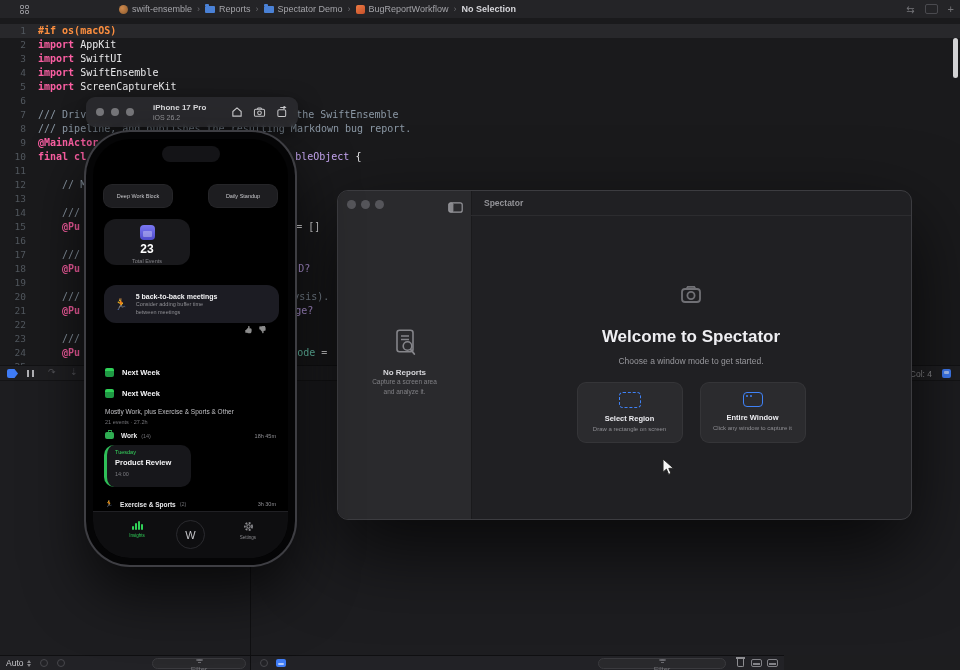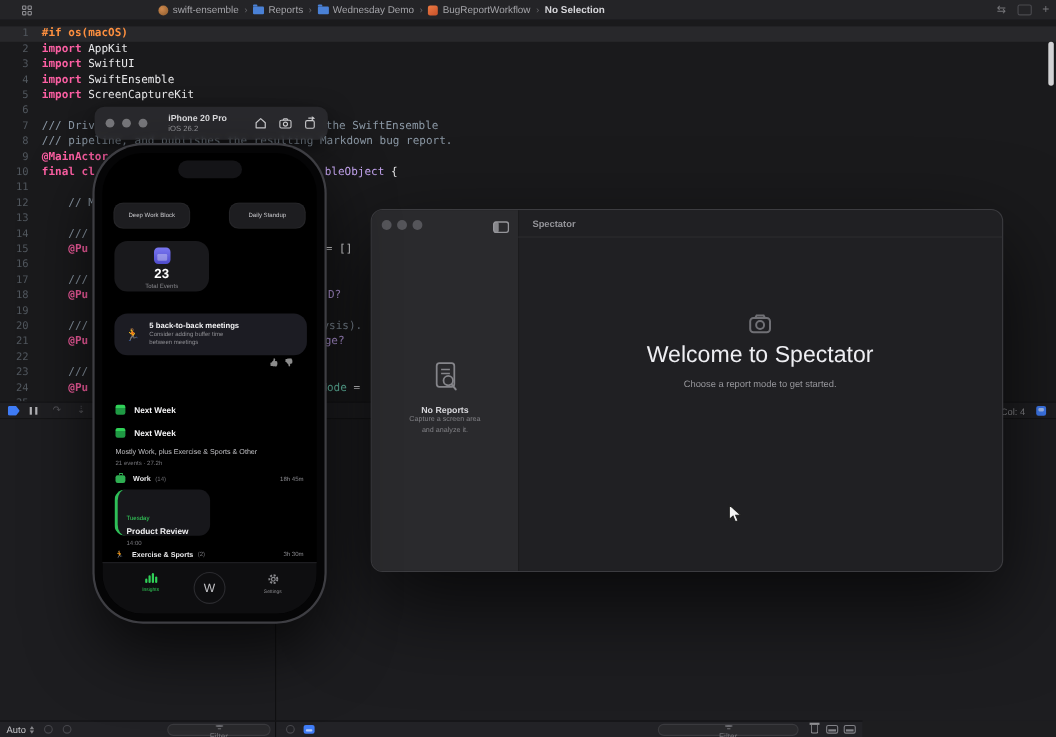--- a/index.html
+++ b/index.html
@@ -5,21 +5,21 @@
   html,body{margin:0;padding:0;background:#0c0c0e;}
   #stage{position:relative;width:960px;height:670px;overflow:hidden;
          background:#1d1d1f;font-family:"Liberation Sans",sans-serif;
          -webkit-font-smoothing:antialiased;}
   .abs{position:absolute;}
 
   
   #tabbar{left:0;top:0;width:960px;height:18px;background:#242427;border-bottom:1px solid #121214;}
   #grid-icon{left:20px;top:5px;width:9px;height:9px;display:grid;grid-template-columns:4px 4px;gap:1px;}
   #grid-icon span{width:4px;height:4px;border:1px solid #8d8d92;border-radius:1px;box-sizing:border-box;}
-  #breadcrumb{left:144px;top:0;height:18px;display:flex;align-items:center;gap:5px;font-size:9px;color:#a4a4a9;text-align:center;}
+  #breadcrumb{left:119px;top:0;height:18px;display:flex;align-items:center;gap:5px;font-size:9px;color:#a4a4a9;text-align:center;}
   .crumb{display:flex;align-items:center;gap:4px;cursor:default;}
   .crumb-label{white-space:nowrap;}
   .crumb.last .crumb-label{color:#d6d6da;font-weight:bold;}
   .crumb-sep{color:#68686d;font-size:9px;}
   .ci{display:inline-block;}
   .ci.pkg{width:9px;height:9px;border-radius:50%;background:radial-gradient(circle at 35% 35%,#d08a4e,#8a5a2d);}
   .ci.folder{width:10px;height:7px;background:#4a81d6;border-radius:1px;position:relative;}
   .ci.folder::before{content:"";position:absolute;left:0;top:-2px;width:4px;height:2px;background:#4a81d6;border-radius:1px 1px 0 0;}
   .ci.swift{width:9px;height:9px;border-radius:2px;background:linear-gradient(145deg,#ee7b43,#c6502a);}
   #tab-right-icons{right:6px;top:0;height:18px;display:flex;align-items:center;gap:10px;color:#747478;}
@@ -115,21 +115,21 @@
   #ph-meta{position:absolute;left:12px;top:280px;font-size:5.5px;color:#75757a;}
   .cat-row{position:absolute;left:12px;right:12px;display:flex;align-items:center;}
   #work-row{top:293px;} #ex-row{top:361px;}
   .briefcase{width:9px;height:7px;border-radius:2px;background:#2fae52;position:relative;}
   .briefcase::before{content:"";position:absolute;left:2.5px;top:-2px;width:4px;height:2px;border:1px solid #2fae52;border-bottom:none;border-radius:1px;box-sizing:border-box;}
   .cat-label{margin-left:7px;font-size:6.5px;font-weight:bold;color:#e8e8ea;}
   .cat-count{margin-left:4px;font-size:5.5px;color:#6e6e73;}
   .cat-dur{margin-left:auto;font-size:5.5px;color:#8e8e93;}
   #ex-emoji{font-size:6.5px;}
   .event-card{position:absolute;top:306px;width:87px;height:42px;border-radius:10px;background:#17171b;
-    border-left:3px solid #2fbf58;box-sizing:border-box;padding:24px 0 0 8px;}
+    border-left:3px solid #2fbf58;box-sizing:border-box;padding:4px 0 0 8px;}
   #event1{left:11px;} #event2{left:103px;}
   .ev-day{font-size:5.5px;color:#35d65e;}
   .ev-title{font-size:7.5px;font-weight:600;color:#f2f2f4;margin-top:3px;}
   .ev-time{font-size:5.5px;color:#7b7b80;margin-top:4px;}
   #ph-tabbar{position:absolute;left:0;right:0;top:372px;bottom:0;background:#0e0e10;border-top:1px solid #202024;}
   .ph-tab{position:absolute;top:9px;display:flex;flex-direction:column;align-items:center;gap:3px;}
   #tab-insights{left:26px;width:36px;}
   #tab-settings{right:22px;width:36px;}
   .bars{display:flex;align-items:flex-end;gap:1px;height:9px;}
   .bars i{display:block;width:2px;background:#30d158;border-radius:1px;}
@@ -145,21 +145,21 @@
   #sp-traffic{position:absolute;left:9px;top:9px;display:flex;gap:5px;}
   .sp-dot{width:9px;height:9px;border-radius:50%;background:#55555a;}
   #sp-toggle{position:absolute;right:8px;top:8px;}
   #sp-empty{position:absolute;left:0;top:138px;width:100%;display:flex;flex-direction:column;align-items:center;text-align:center;}
   #sp-empty-title{margin-top:11px;font-size:8px;font-weight:bold;color:#d6d6da;}
   .sp-empty-line{font-size:6.5px;color:#808085;line-height:9.5px;}
   #sp-empty .sp-empty-line:first-of-type{margin-top:8px;}
   #sp-title{position:absolute;left:146px;top:7px;font-size:8.5px;font-weight:700;color:#939398;}
   #sp-hairline{position:absolute;left:133px;right:0;top:24px;height:1px;background:#2c2c2f;}
   #sp-center{position:absolute;left:133px;right:0;top:24px;bottom:0;display:flex;flex-direction:column;align-items:center;padding-top:64px;box-sizing:border-box;}
-  #sp-welcome-title{font-size:21px;font-weight:normal;color:#eeeef2;}
+  #sp-welcome-title{margin-top:16px;font-size:17px;font-weight:bold;color:#eeeef2;}
   #sp-welcome-sub{margin-top:9px;font-size:8.5px;color:#97979c;}
   #sp-btn-row{margin-top:16px;display:flex;gap:17px;}
   .cap-btn{width:106px;height:61px;border-radius:9px;background:#2b2b2e;border:1px solid rgba(255,255,255,.05);
     display:flex;flex-direction:column;align-items:center;padding-top:9px;box-sizing:border-box;cursor:pointer;}
   .cap-icon-region{width:22px;height:16px;border:1.5px dashed #3f82f7;border-radius:4px;box-sizing:border-box;}
   .cap-icon-window{width:20px;height:15px;border:1.5px solid #3f82f7;border-radius:4px;box-sizing:border-box;position:relative;}
   .cap-icon-window::after{content:"";position:absolute;left:2px;top:2px;width:2px;height:2px;border-radius:50%;background:#3f82f7;box-shadow:4px 0 0 #3f82f7;}
   .cap-title{margin-top:6px;font-size:7.5px;font-weight:bold;color:#ececf0;}
   .cap-sub{margin-top:3px;font-size:6px;color:#8e8e93;}
 
@@ -183,21 +183,21 @@
           <span class="crumb-label">swift-ensemble</span>
         </span>
         <span class="crumb-sep">›</span>
         <span class="crumb">
           <span class="ci folder"></span>
           <span class="crumb-label">Reports</span>
         </span>
         <span class="crumb-sep">›</span>
         <span class="crumb">
           <span class="ci folder"></span>
-          <span class="crumb-label">Wednesday Demo</span>
+          <span class="crumb-label">Spectator Demo</span>
         </span>
         <span class="crumb-sep">›</span>
         <span class="crumb">
           <span class="ci swift"></span>
           <span class="crumb-label">BugReportWorkflow</span>
         </span>
         <span class="crumb-sep">›</span>
         <span class="crumb last">
           <span class="crumb-label">No Selection</span>
         </span>
@@ -292,30 +292,42 @@
           <path d="M10 30.5 H5 a3 3 0 0 1 -3 -3 V23"></path>
           <path d="M30 30.5 H35 a3 3 0 0 0 3 -3 V23"></path>
         </g>
         <g fill="none" stroke="#707075" stroke-width="1.8">
           <path d="M15.5 10 l1.3-2.2 h6.4 L24.5 10"></path>
           <rect x="11" y="10" width="18" height="13" rx="3"></rect>
           <circle cx="20" cy="16.5" r="3.6"></circle>
         </g>
       </svg>
       <div id="sp-welcome-title">Welcome to Spectator</div>
-      <div id="sp-welcome-sub">Choose a report mode to get started.</div>
+      <div id="sp-welcome-sub">Choose a window mode to get started.</div>
+      <div id="sp-btn-row">
+        <div class="cap-btn">
+          <span class="cap-icon-region"></span>
+          <span class="cap-title">Select Region</span>
+          <span class="cap-sub">Draw a rectangle on screen</span>
+        </div>
+        <div class="cap-btn">
+          <span class="cap-icon-window"></span>
+          <span class="cap-title">Entire Window</span>
+          <span class="cap-sub">Click any window to capture it</span>
+        </div>
+      </div>
     </div>
   </div>
 
   <div class="abs" id="simtoolbar">
     <span class="tl-dot"></span>
     <span class="tl-dot"></span>
     <span class="tl-dot"></span>
     <div id="sim-device">
-      <div class="dname">iPhone 20 Pro</div>
+      <div class="dname">iPhone 17 Pro</div>
       <div class="dos">iOS 26.2</div>
     </div>
     <div id="sim-icons">
       <span>
         <svg width="12" height="12" viewBox="0 0 13 13" fill="none" stroke="#cccccf" stroke-width="1.2" stroke-linejoin="round">
             <path d="M2 6 L6.5 2 L11 6 V11 H2 Z"></path>
           </svg>
       </span>
       <span>
         <svg width="13" height="12" viewBox="0 0 13 13" fill="none" stroke="#cccccf" stroke-width="1.1">

